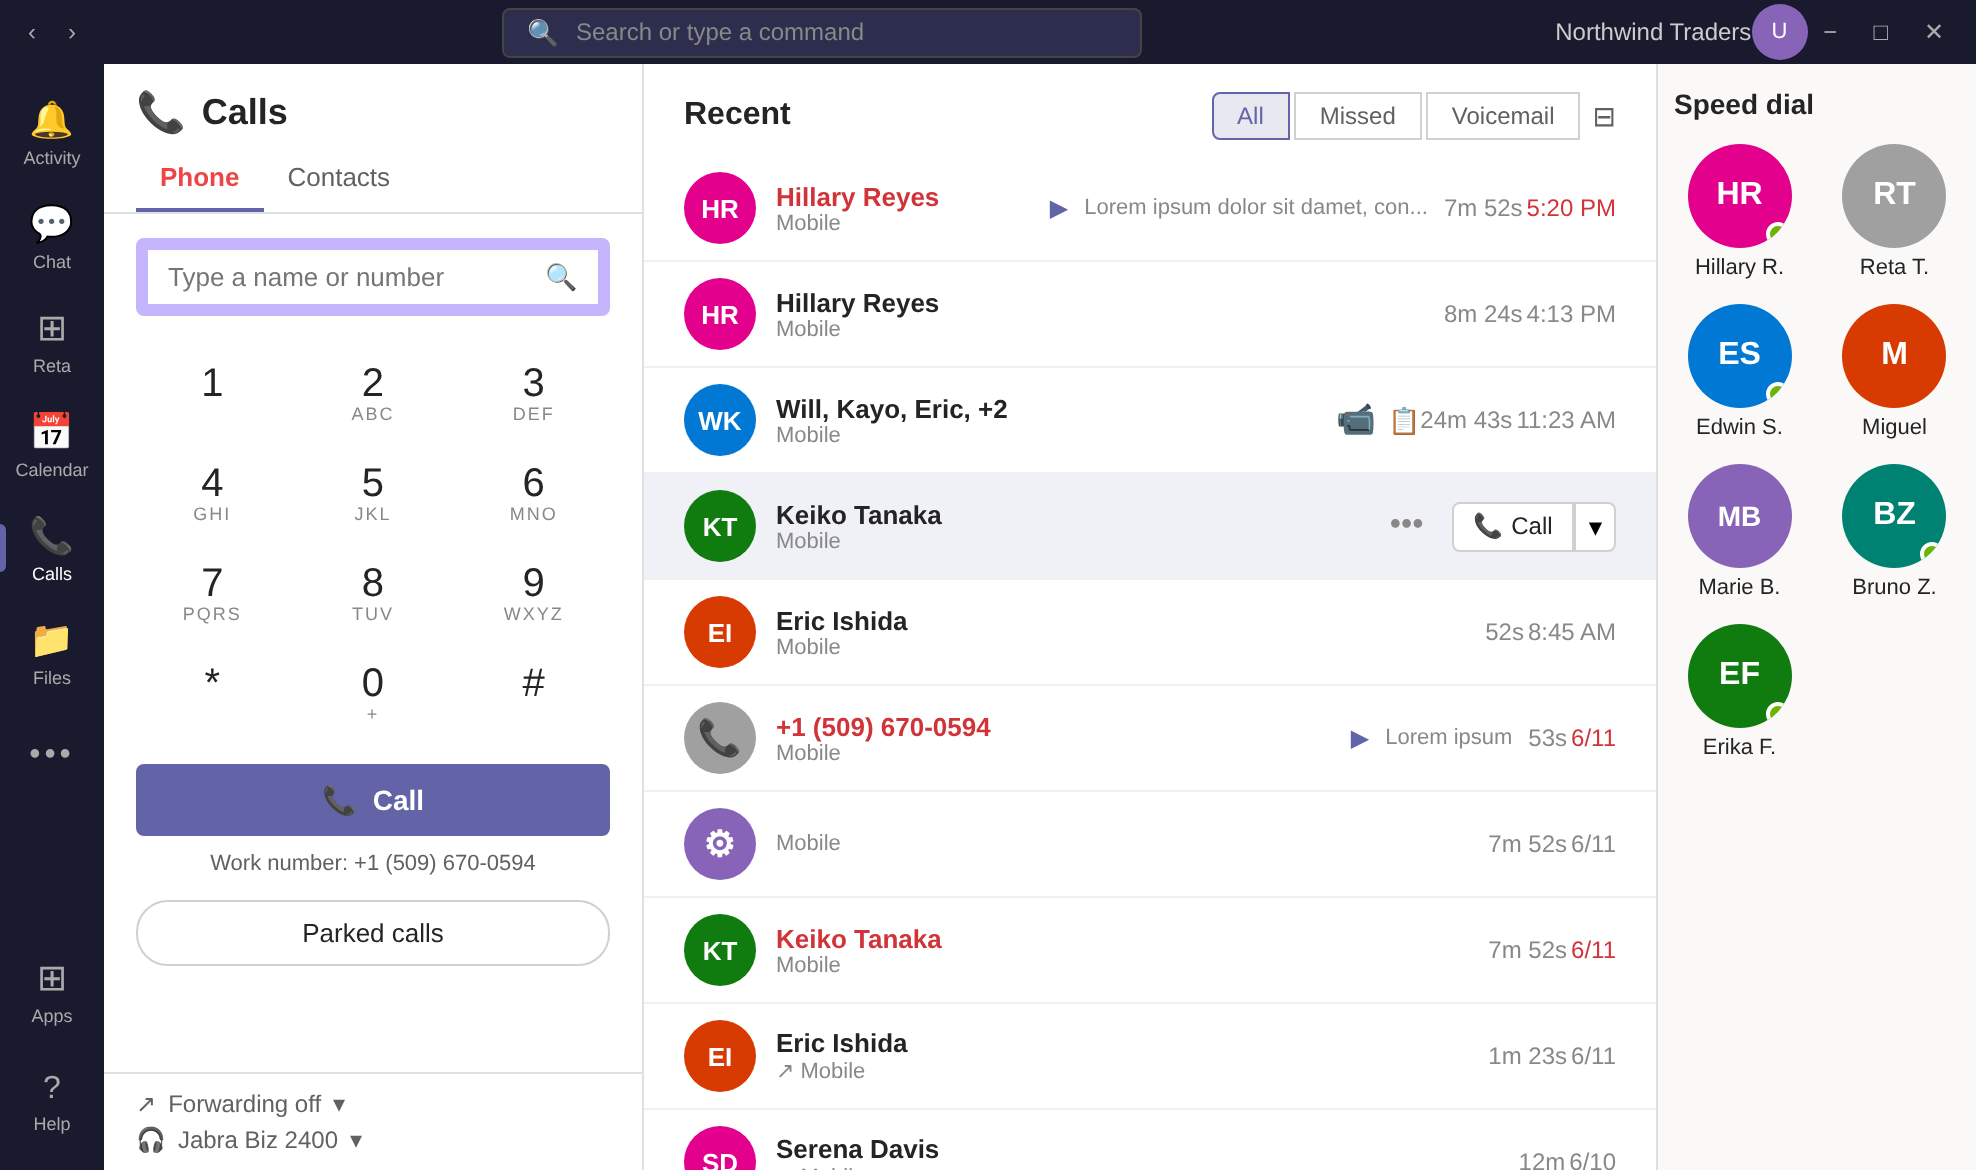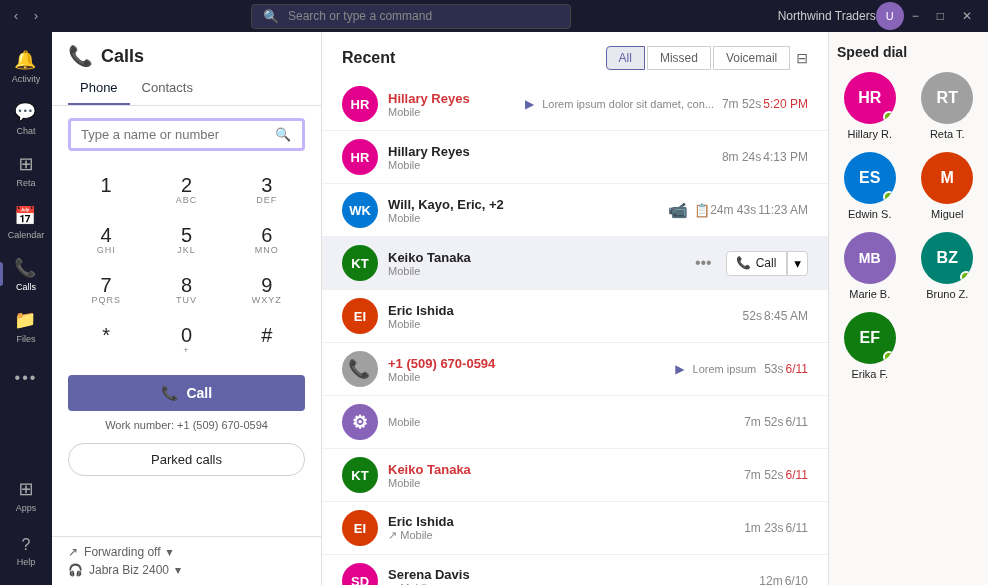--- a/index.html
+++ b/index.html
@@ -89,28 +89,28 @@
     .calls-header {
       display: flex;
       align-items: center;
       padding: 12px 16px 0;
       gap: 8px;
     }
     .calls-icon { color: #6264a7; font-size: 20px; }
     .calls-title { font-size: 18px; font-weight: 600; color: #242424; }
     .calls-tabs { display: flex; gap: 0; padding: 0 16px; border-bottom: 1px solid #e0e0e0; margin-top: 4px; }
     .calls-tab { padding: 8px 12px; font-size: 13px; cursor: pointer; color: #616161; border-bottom: 2px solid transparent; }
-    .calls-tab.active { color: #0f172a; border-bottom-color: #6264a7; font-weight: 400; }
+    .calls-tab.active { color: #ef4444; border-bottom-color: #6264a7; font-weight: 700; }
 
     
     .dialpad-section { padding: 12px 16px; }
     .dialpad-search {
       display: flex;
       align-items: center;
-      border: 3px solid #c4b5fd;
+      border: 6px solid #c4b5fd;
       border-radius: 4px;
       padding: 6px 10px;
       gap: 8px;
       margin-bottom: 16px;
     }
     .dialpad-search input { border: none; outline: none; font-size: 13px; flex: 1; }
     .dialpad-grid { display: grid; grid-template-columns: repeat(3, 1fr); gap: 4px; margin-bottom: 12px; }
     .dial-key {
       display: flex;
       flex-direction: column;

